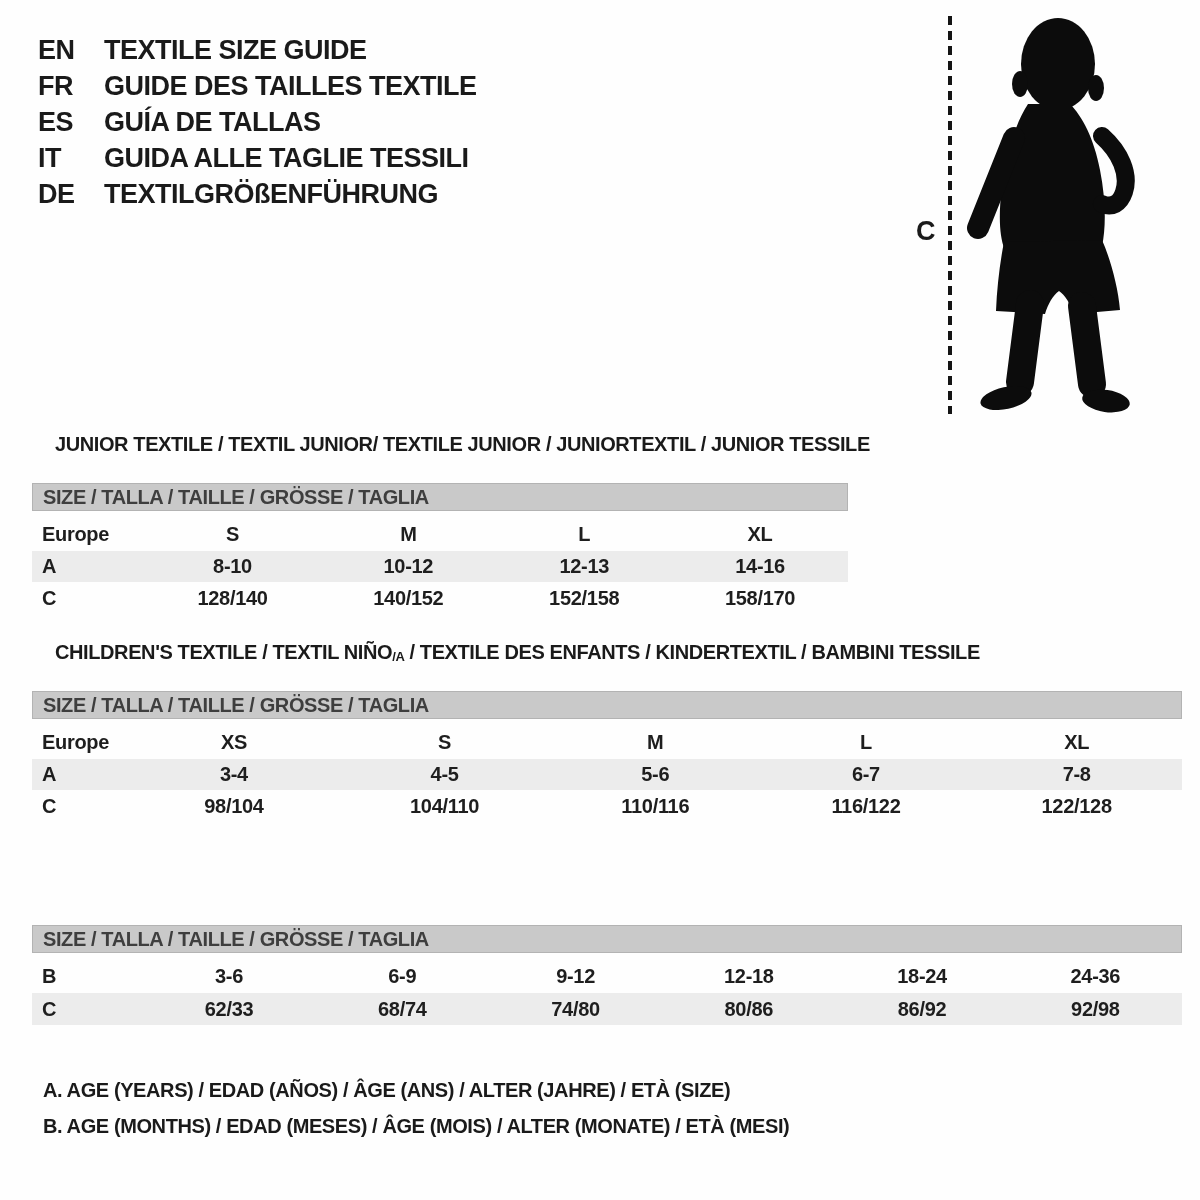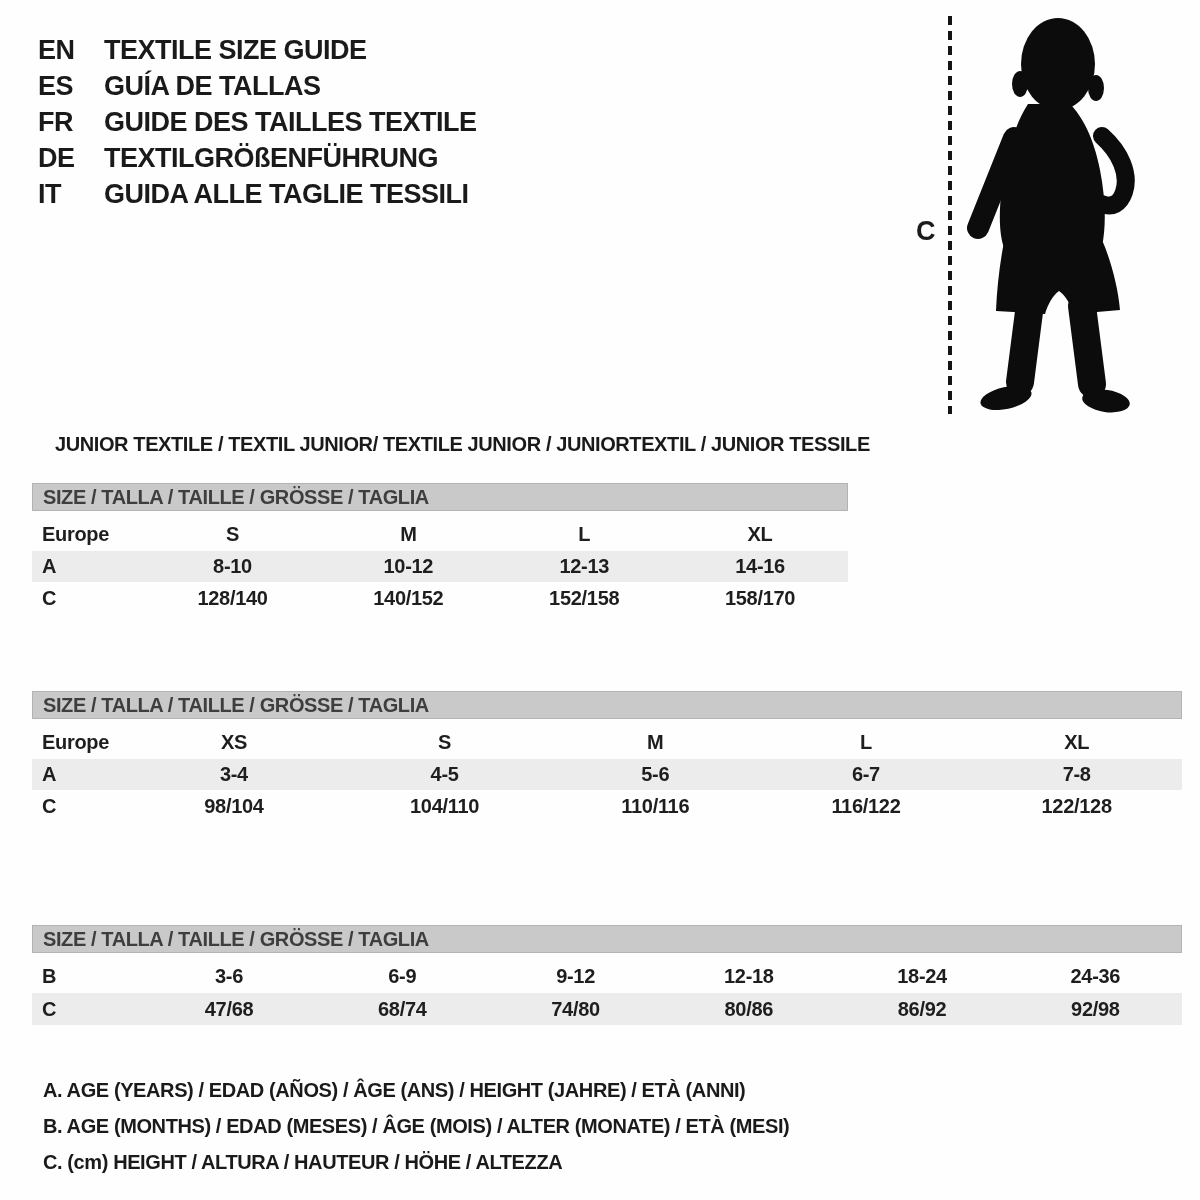--- a/index.html
+++ b/index.html
@@ -58,34 +58,34 @@
 <body>
 
 <div class="page">
 
   <div class="lang-list">
     <div class="lang-row">
       <span class="lang-code">EN</span>
       <span class="lang-title">TEXTILE SIZE GUIDE</span>
     </div>
     <div class="lang-row">
+      <span class="lang-code">FR</span>
+      <span class="lang-title">GUIDE DES TAILLES TEXTILE</span>
+    </div>
+    <div class="lang-row">
       <span class="lang-code">ES</span>
       <span class="lang-title">GUÍA DE TALLAS</span>
     </div>
     <div class="lang-row">
-      <span class="lang-code">FR</span>
-      <span class="lang-title">GUIDE DES TAILLES TEXTILE</span>
+      <span class="lang-code">IT</span>
+      <span class="lang-title">GUIDA ALLE TAGLIE TESSILI</span>
     </div>
     <div class="lang-row">
       <span class="lang-code">DE</span>
       <span class="lang-title">TEXTILGRÖßENFÜHRUNG</span>
-    </div>
-    <div class="lang-row">
-      <span class="lang-code">IT</span>
-      <span class="lang-title">GUIDA ALLE TAGLIE TESSILI</span>
     </div>
   </div>
 
   <div class="dash-line"></div>
   <div class="c-label">C</div>
   <svg class="silhouette" width="172" height="402" viewBox="0 0 172 402" color="#0c0c0c">
     <g fill="currentColor" stroke="none">
       <ellipse cx="94" cy="50" rx="37" ry="46"></ellipse>
       <ellipse cx="56" cy="70" rx="8" ry="13"></ellipse>
       <ellipse cx="132" cy="74" rx="8" ry="13"></ellipse>
@@ -130,20 +130,23 @@
         <td class="lbl">C</td>
         <td>128/140</td>
         <td>140/152</td>
         <td>152/158</td>
         <td>158/170</td>
       </tr>
       </tbody>
     </table>
   </div>
 
+  <div class="sec-title" id="children-title">
+    <span>CHILDREN'S TEXTILE / TEXTIL NIÑO</span><span class="sub-seg">/A</span><span> / TEXTILE DES ENFANTS / KINDERTEXTIL / BAMBINI TESSILE</span>
+  </div>
   <div class="size-table" id="children-table">
     <div class="band">SIZE / TALLA / TAILLE / GRÖSSE / TAGLIA</div>
     <table class="t3">
       <colgroup>
           <col class="c0">
           <col>
           <col>
           <col>
           <col>
           <col>
@@ -194,30 +197,29 @@
         <td class="lbl">B</td>
         <td>3-6</td>
         <td>6-9</td>
         <td>9-12</td>
         <td>12-18</td>
         <td>18-24</td>
         <td>24-36</td>
       </tr>
       <tr class="alt">
         <td class="lbl">C</td>
-        <td>47/68</td>
+        <td>62/33</td>
         <td>68/74</td>
         <td>74/80</td>
         <td>80/86</td>
         <td>86/92</td>
         <td>92/98</td>
       </tr>
       </tbody>
     </table>
   </div>
 
   <div class="legend">
-    <div>A. AGE (YEARS) / EDAD (AÑOS) / ÂGE (ANS) / HEIGHT (JAHRE) / ETÀ (ANNI)</div>
+    <div>A. AGE (YEARS) / EDAD (AÑOS) / ÂGE (ANS) / ALTER (JAHRE) / ETÀ (SIZE)</div>
     <div>B. AGE (MONTHS) / EDAD (MESES) / ÂGE (MOIS) / ALTER (MONATE) / ETÀ (MESI)</div>
-    <div>C. (cm) HEIGHT / ALTURA / HAUTEUR / HÖHE / ALTEZZA</div>
   </div>
 
 </div>
 
 </body></html>

